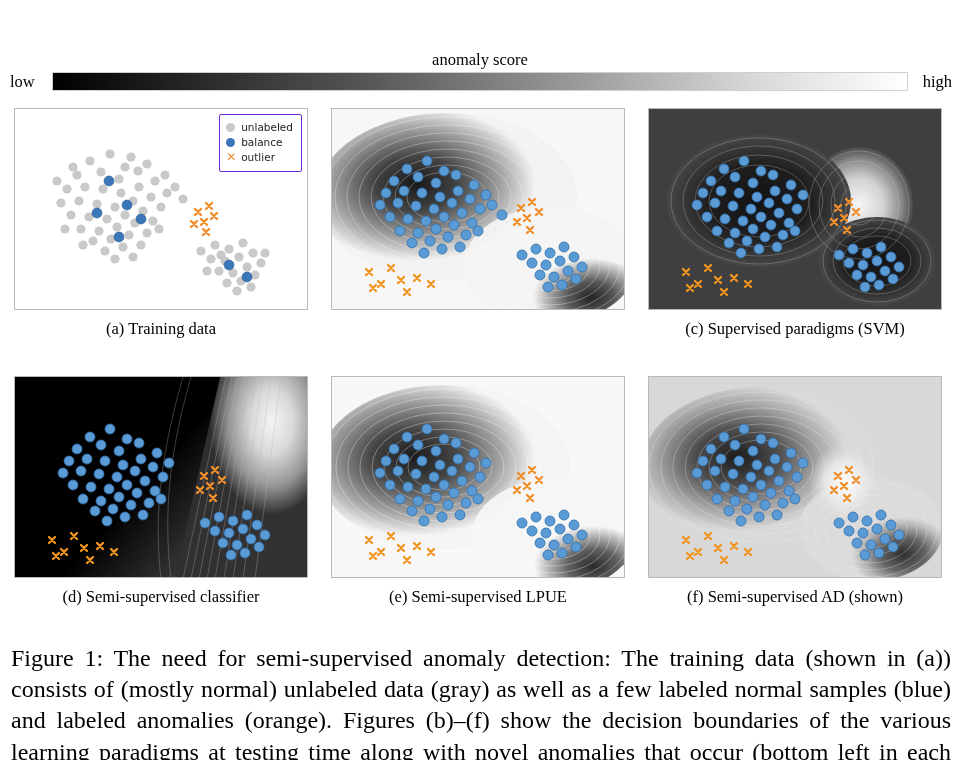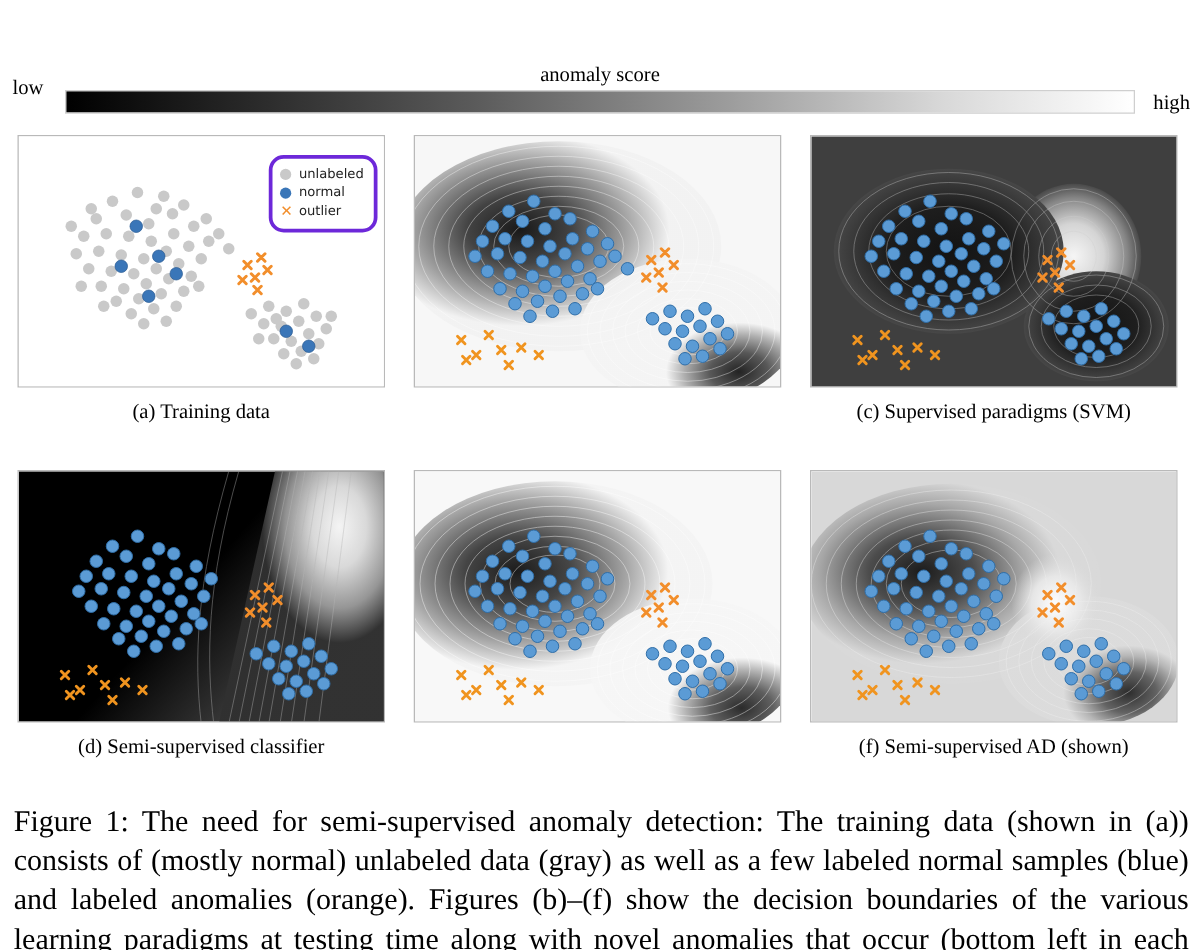--- a/index.html
+++ b/index.html
@@ -12,21 +12,21 @@
   }
   .page { position: relative; width: 960px; height: 760px; overflow: hidden; margin-top: 48px; }
 
   
   .cbar-wrap { position: absolute; left: 0; top: 0; width: 960px; height: 46px; }
   .cbar-title {
     position: absolute; left: 0; top: 2px; width: 960px;
     text-align: center; font-size: 16.5px;
   }
   .cbar-low {
-    position: absolute; left: 10px; top: 12px; font-size: 16.5px;
+    position: absolute; left: 10px; top: 24px; font-size: 16.5px;
   }
   .cbar-high {
     position: absolute; right: 8px; top: 24px; font-size: 16.5px;
   }
   .cbar {
     position: absolute; left: 52px; top: 24px; width: 856px; height: 19px;
     background: linear-gradient(to right, #000000 0%, #5a5a5a 38%, #9c9c9c 62%, #d8d8d8 82%, #ffffff 100%);
     border: 1px solid #cfcfcf;
   }
 
@@ -48,23 +48,23 @@
   .p-c { left: 648px; top: 4px; }
   .p-d { left: 14px;  top: 272px; }
   .p-e { left: 331px; top: 272px; }
   .p-f { left: 648px; top: 272px; }
 
   
   .plot svg { position: absolute; left: 0; top: 0; width: 294px; height: 202px; display: block; }
 
   
   .legend {
-    position: absolute; right: 5px; top: 15px;
-    background: #ffffff; border: 3px solid #6d28d9;
-    padding: 5px 8px 6px 6px; border-radius: 12px;
+    position: absolute; right: 5px; top: 5px;
+    background: #ffffff; border: 1px solid #6d28d9;
+    padding: 5px 8px 6px 6px; border-radius: 2px;
     font-family: "DejaVu Sans", sans-serif; font-size: 10.5px; color: #222;
     line-height: 1.35;
   }
   .legend-row { display: flex; align-items: center; gap: 6px; height: 15px; }
   .lg-dot { width: 9px; height: 9px; border-radius: 50%; display: inline-block; }
   .lg-unl { background: #c9c9c9; }
   .lg-nor { background: #3a76b8; }
   .lg-x { color: #f28e2b; font-weight: bold; font-size: 12px; line-height: 9px; width: 9px; text-align: center; }
 
   
@@ -181,21 +181,21 @@
             <path d="M188 120 l6 6 M194 120 l-6 6"></path>
           </g>
         </svg>
         <div class="legend">
           <div class="legend-row">
             <span class="lg-dot lg-unl"></span>
             <span>unlabeled</span>
           </div>
           <div class="legend-row">
             <span class="lg-dot lg-nor"></span>
-            <span>normal</span>
+            <span>balance</span>
           </div>
           <div class="legend-row">
             <span class="lg-x">✕</span>
             <span>outlier</span>
           </div>
         </div>
       </div>
       <div class="caption">(a) Training data</div>
     </div>
 
@@ -644,20 +644,21 @@
             <path d="M56 156 l6 6 M62 156 l-6 6"></path>
             <path d="M46 172 l6 6 M52 172 l-6 6"></path>
             <path d="M66 168 l6 6 M72 168 l-6 6"></path>
             <path d="M82 166 l6 6 M88 166 l-6 6"></path>
             <path d="M96 172 l6 6 M102 172 l-6 6"></path>
             <path d="M72 180 l6 6 M78 180 l-6 6"></path>
             <path d="M38 176 l6 6 M44 176 l-6 6"></path>
           </g>
         </svg>
       </div>
+      <div class="caption">(e) Semi-supervised LPUE</div>
     </div>
 
     <div class="panel p-f">
       <div class="plot">
         <svg viewBox="0 0 294 202" preserveAspectRatio="none">
           <defs>
             <radialGradient id="gf1" cx="40%" cy="44%" r="46%">
               <stop offset="0%" stop-color="#121212"></stop>
                 <stop offset="38%" stop-color="#454545"></stop>
               <stop offset="74%" stop-color="#a5a5a5"></stop>

